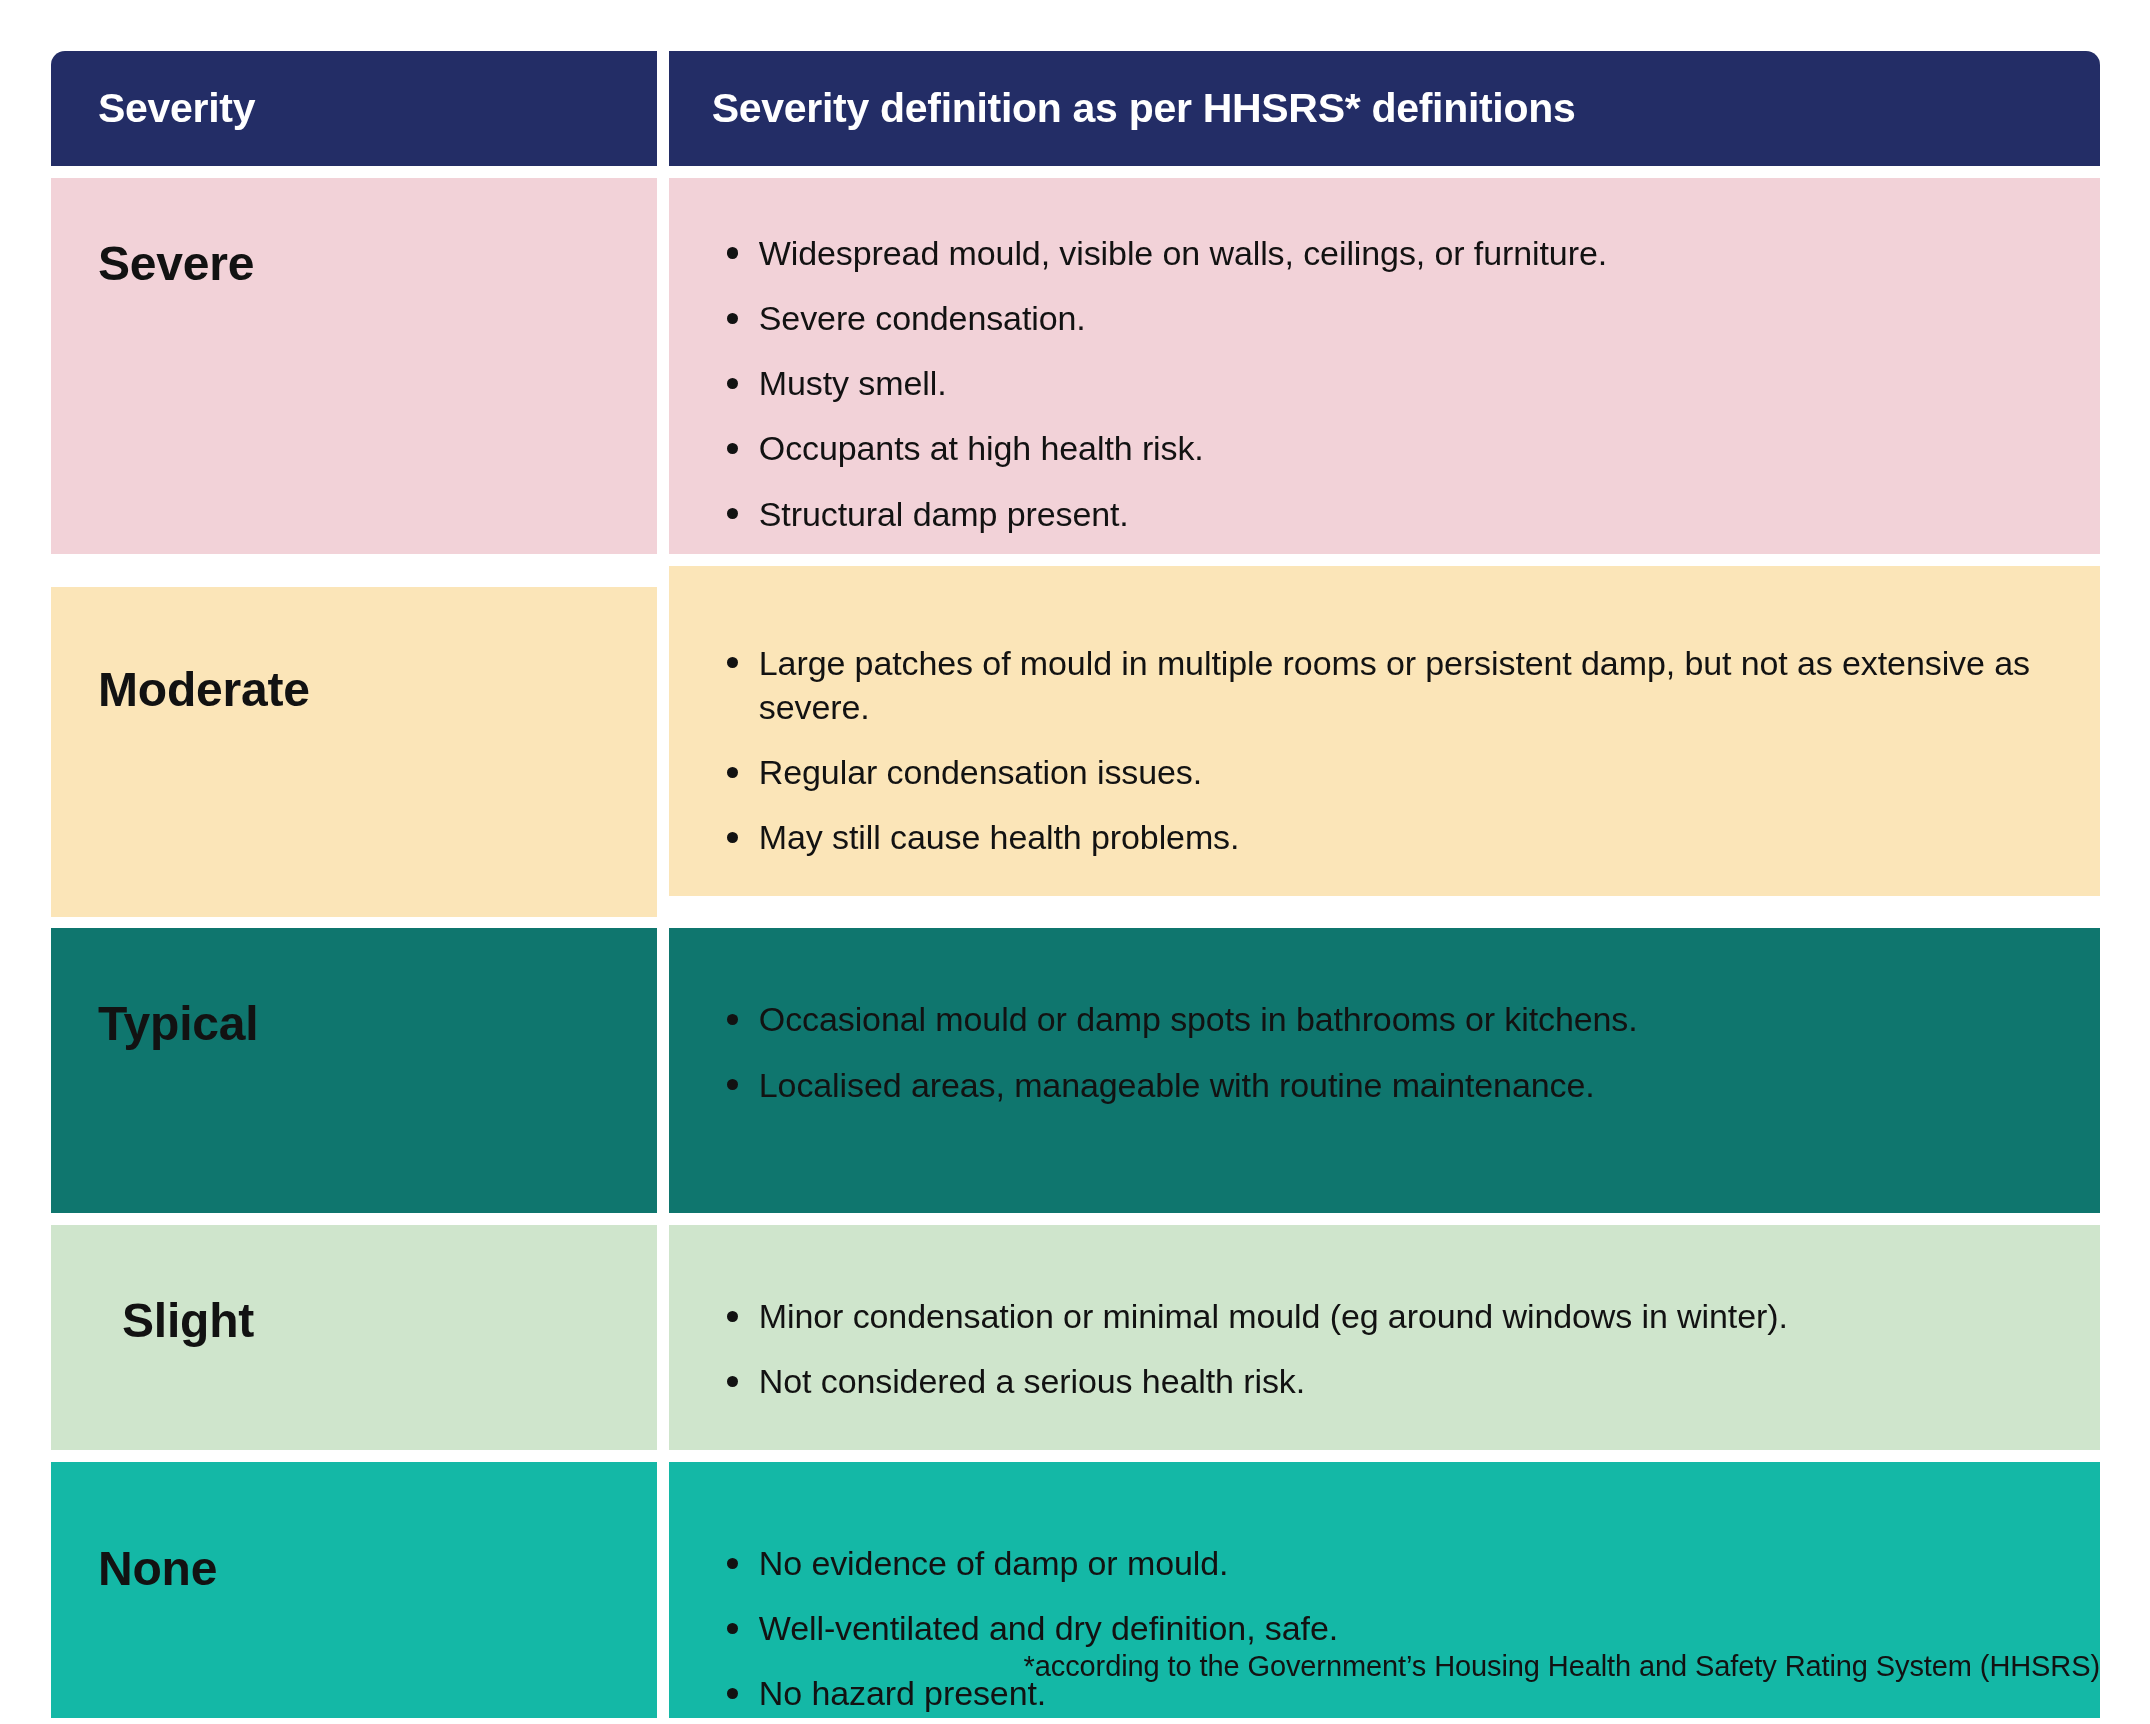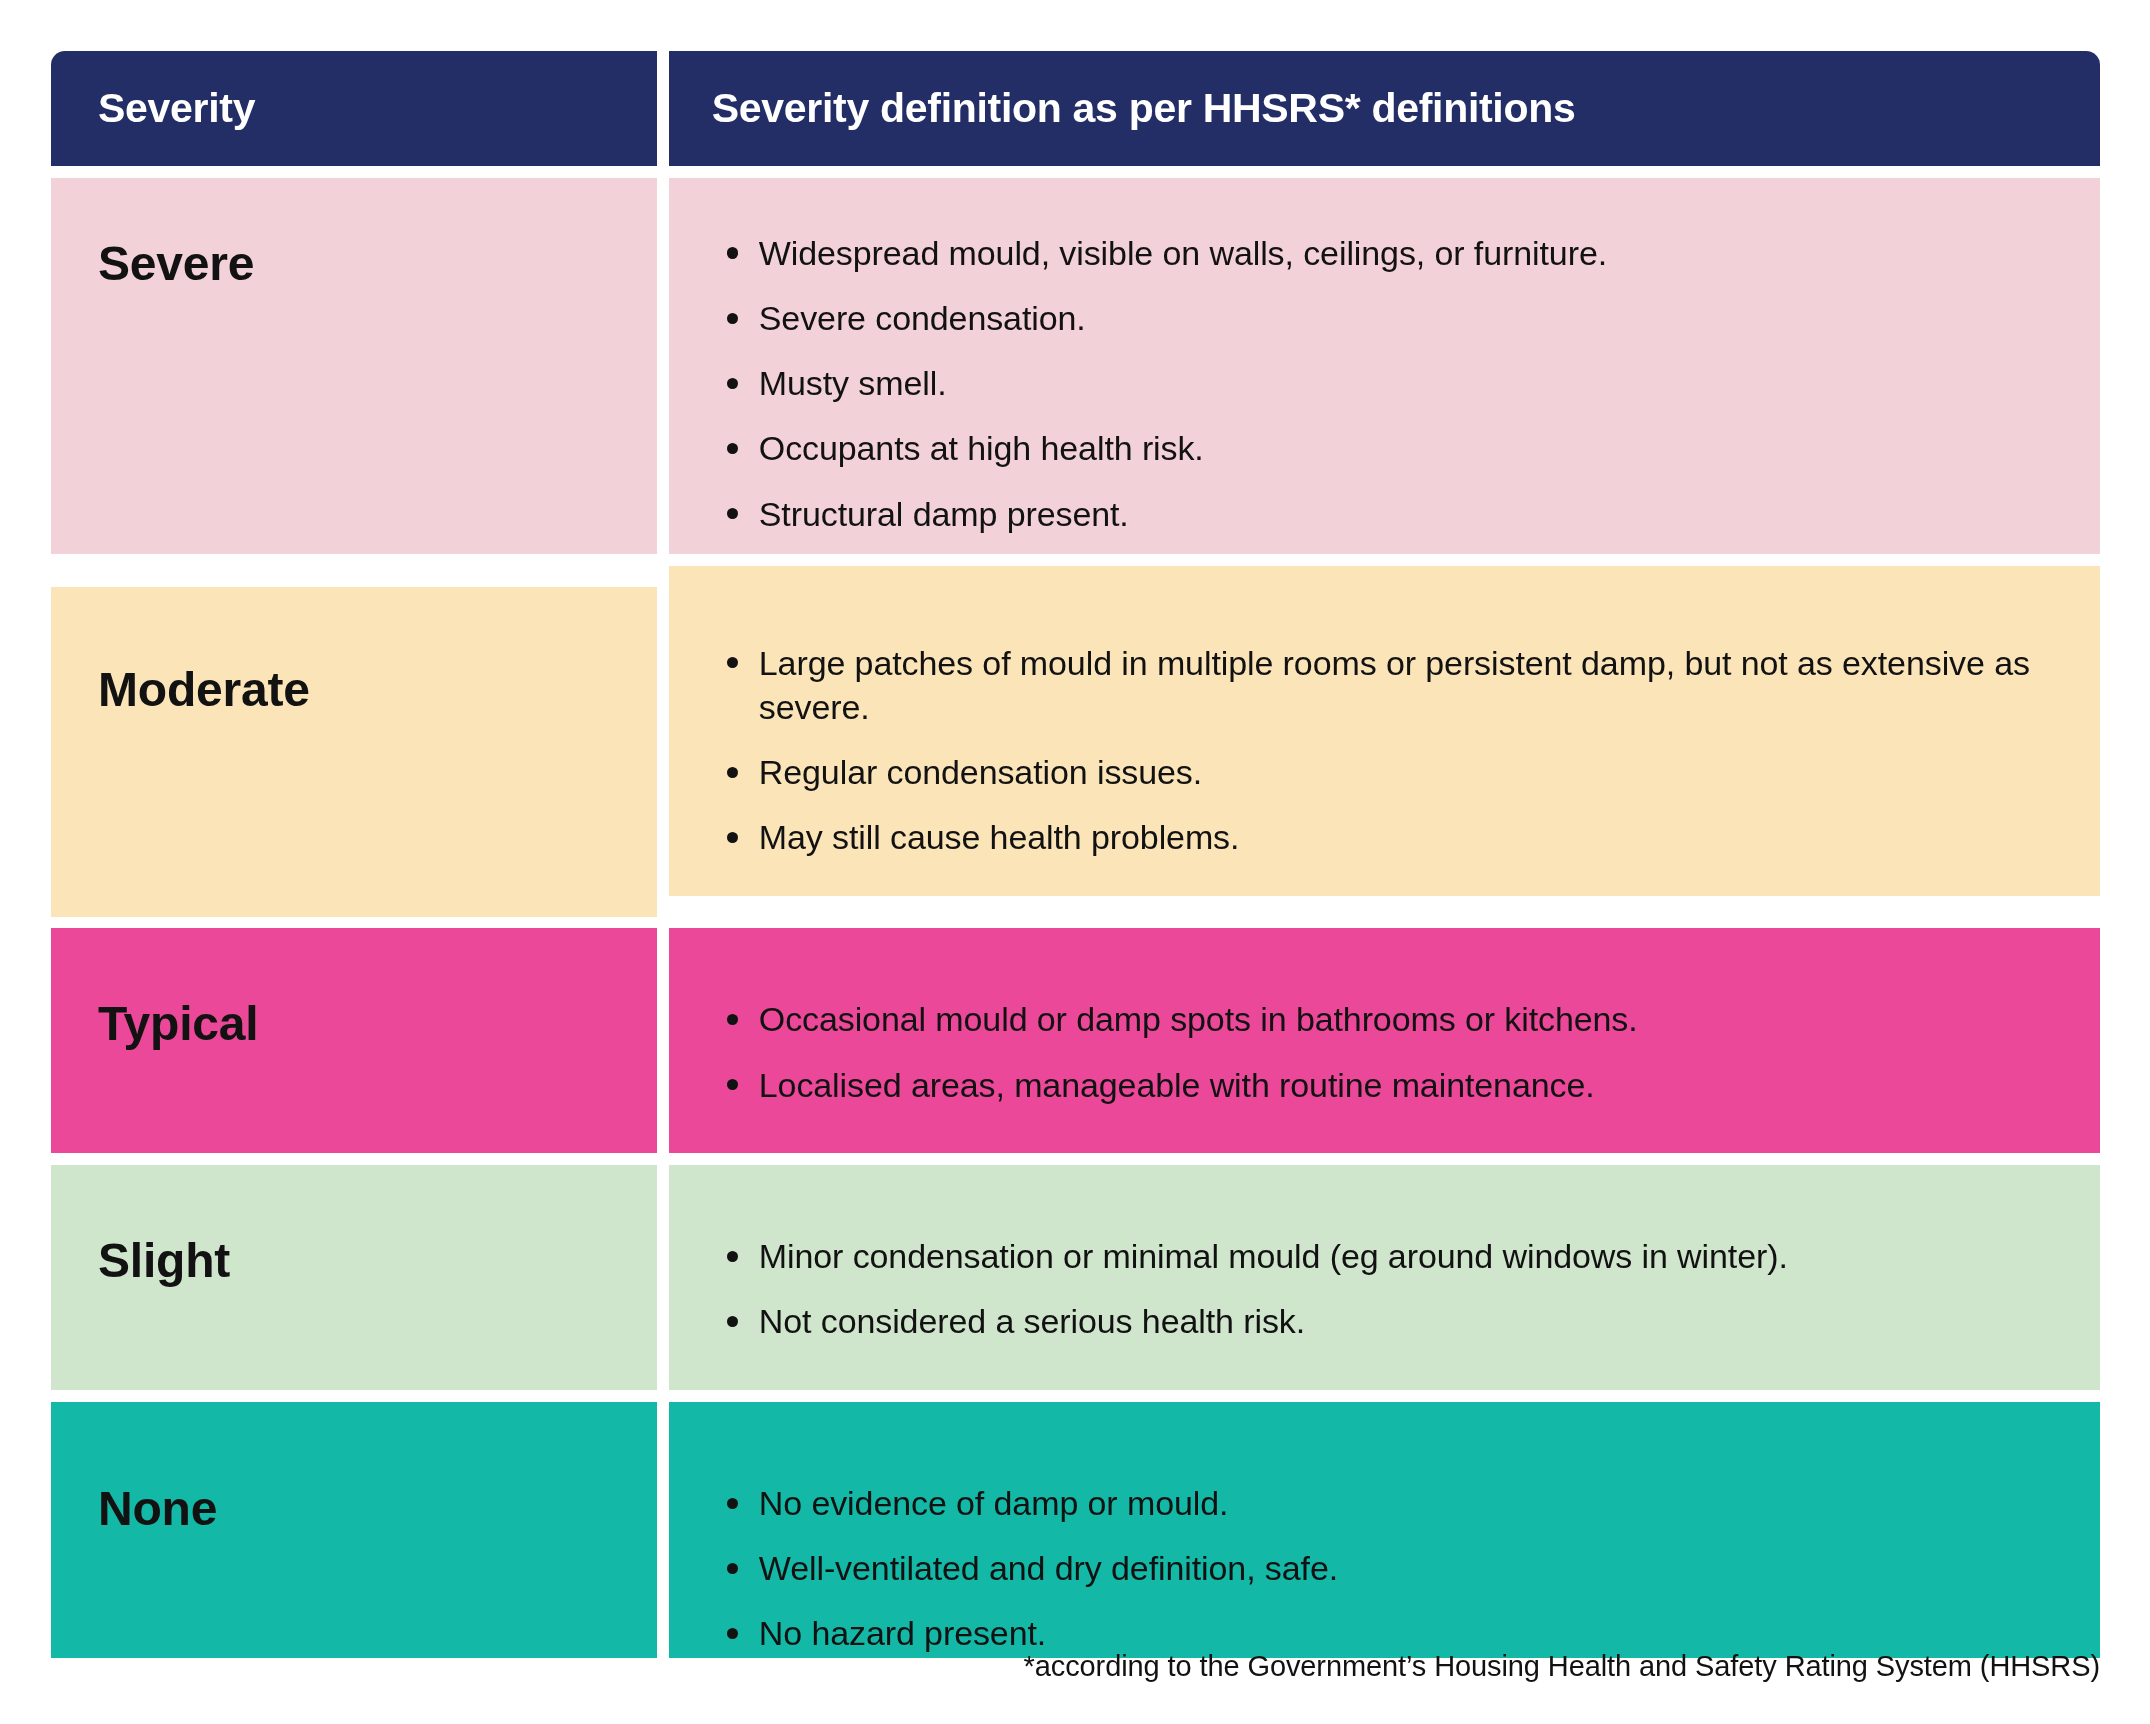--- a/index.html
+++ b/index.html
@@ -111,31 +111,31 @@
     width: 11.3px;
     height: 11.3px;
     border-radius: 50%;
     background: #121212;
   }
   .bullets li .btext { display: block; }
 
   
   .r-severe   .cell-label, .r-severe   .cell-def { background:#f2d2d8; height:376px; }
   .r-moderate .cell-label, .r-moderate .cell-def { background:#fbe5b8; height:330px; }
-  .r-typical  .cell-label, .r-typical  .cell-def { background:#ec4899; height:225px; }
+  .r-typical  .cell-label, .r-typical  .cell-def { background:#0f766e; height:285px; }
   .r-slight   .cell-label, .r-slight   .cell-def { background:#cfe5cc; height:225px; }
   .r-none     .cell-label, .r-none     .cell-def { background:#14b8a6; height:256px; }
 
   .r-severe   .cell-label { padding-top: 62px; }
   .r-severe   .cell-def   { padding-top: 53px; padding-left: 43px; }
   .r-moderate .cell-label { padding-top: 79px; margin-top: 21px; }
   .r-moderate .cell-def   { padding-top: 75px; padding-left: 43px; }
   .r-typical  .cell-label { padding-top: 72px; }
   .r-typical  .cell-def   { padding-top: 69px; padding-left: 43px; }
-  .r-slight   .cell-label { padding-top: 72px; }
+  .r-slight   .cell-label { padding-top: 72px; padding-left: 24px; }
   .r-slight   .cell-def   { padding-top: 69px; padding-left: 43px; }
   .r-none     .cell-label { padding-top: 83px; }
   .r-none     .cell-def   { padding-top: 79px; padding-left: 43px; }
 
   
   .footnote {
     position: absolute;
     right: 51px;
     top: 1650px;
     font-size: 29px;

